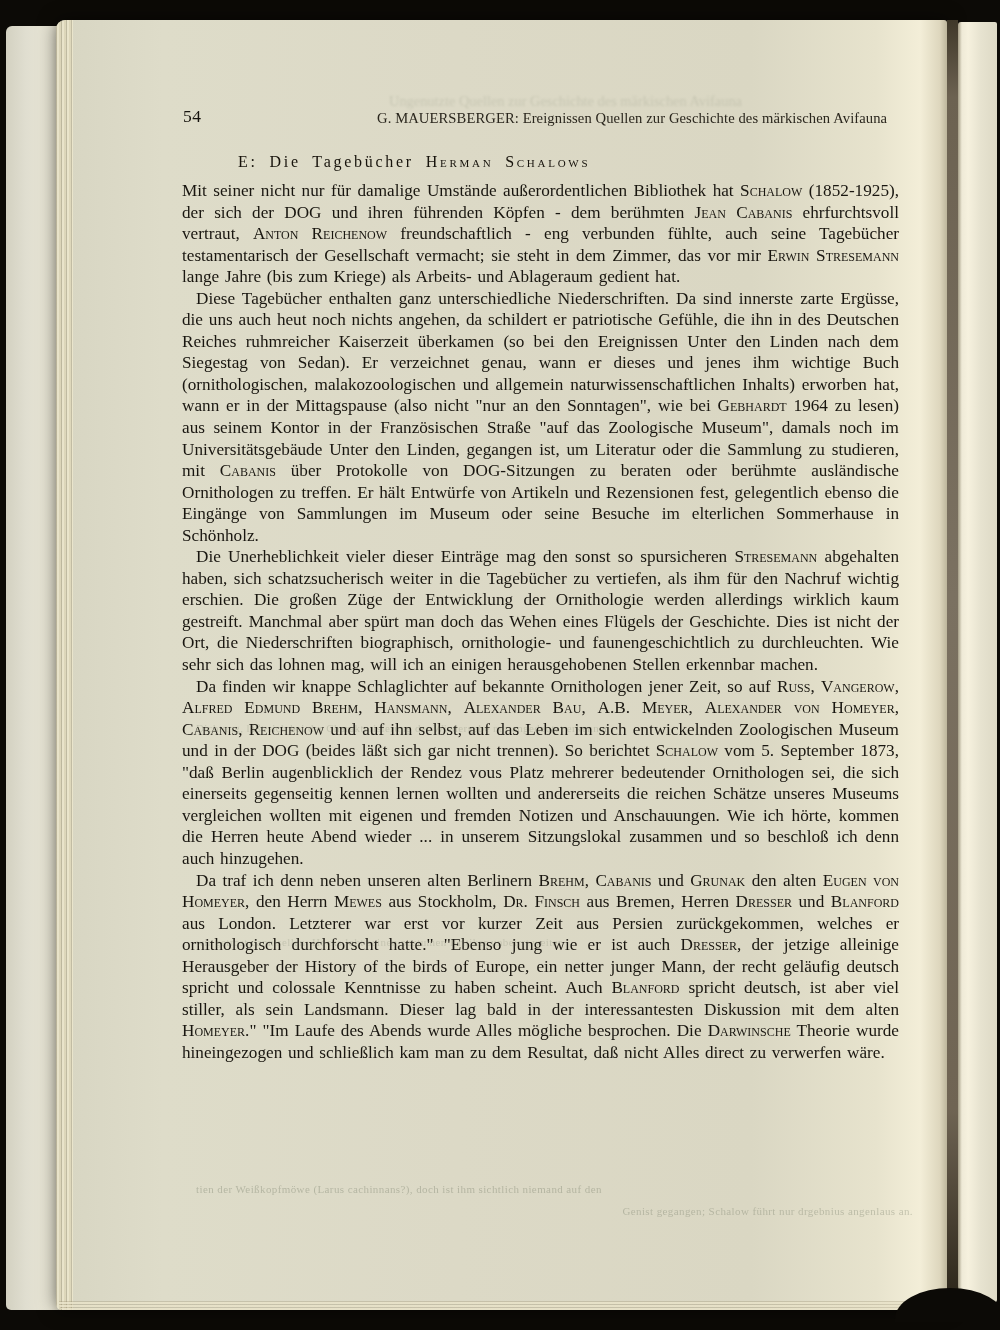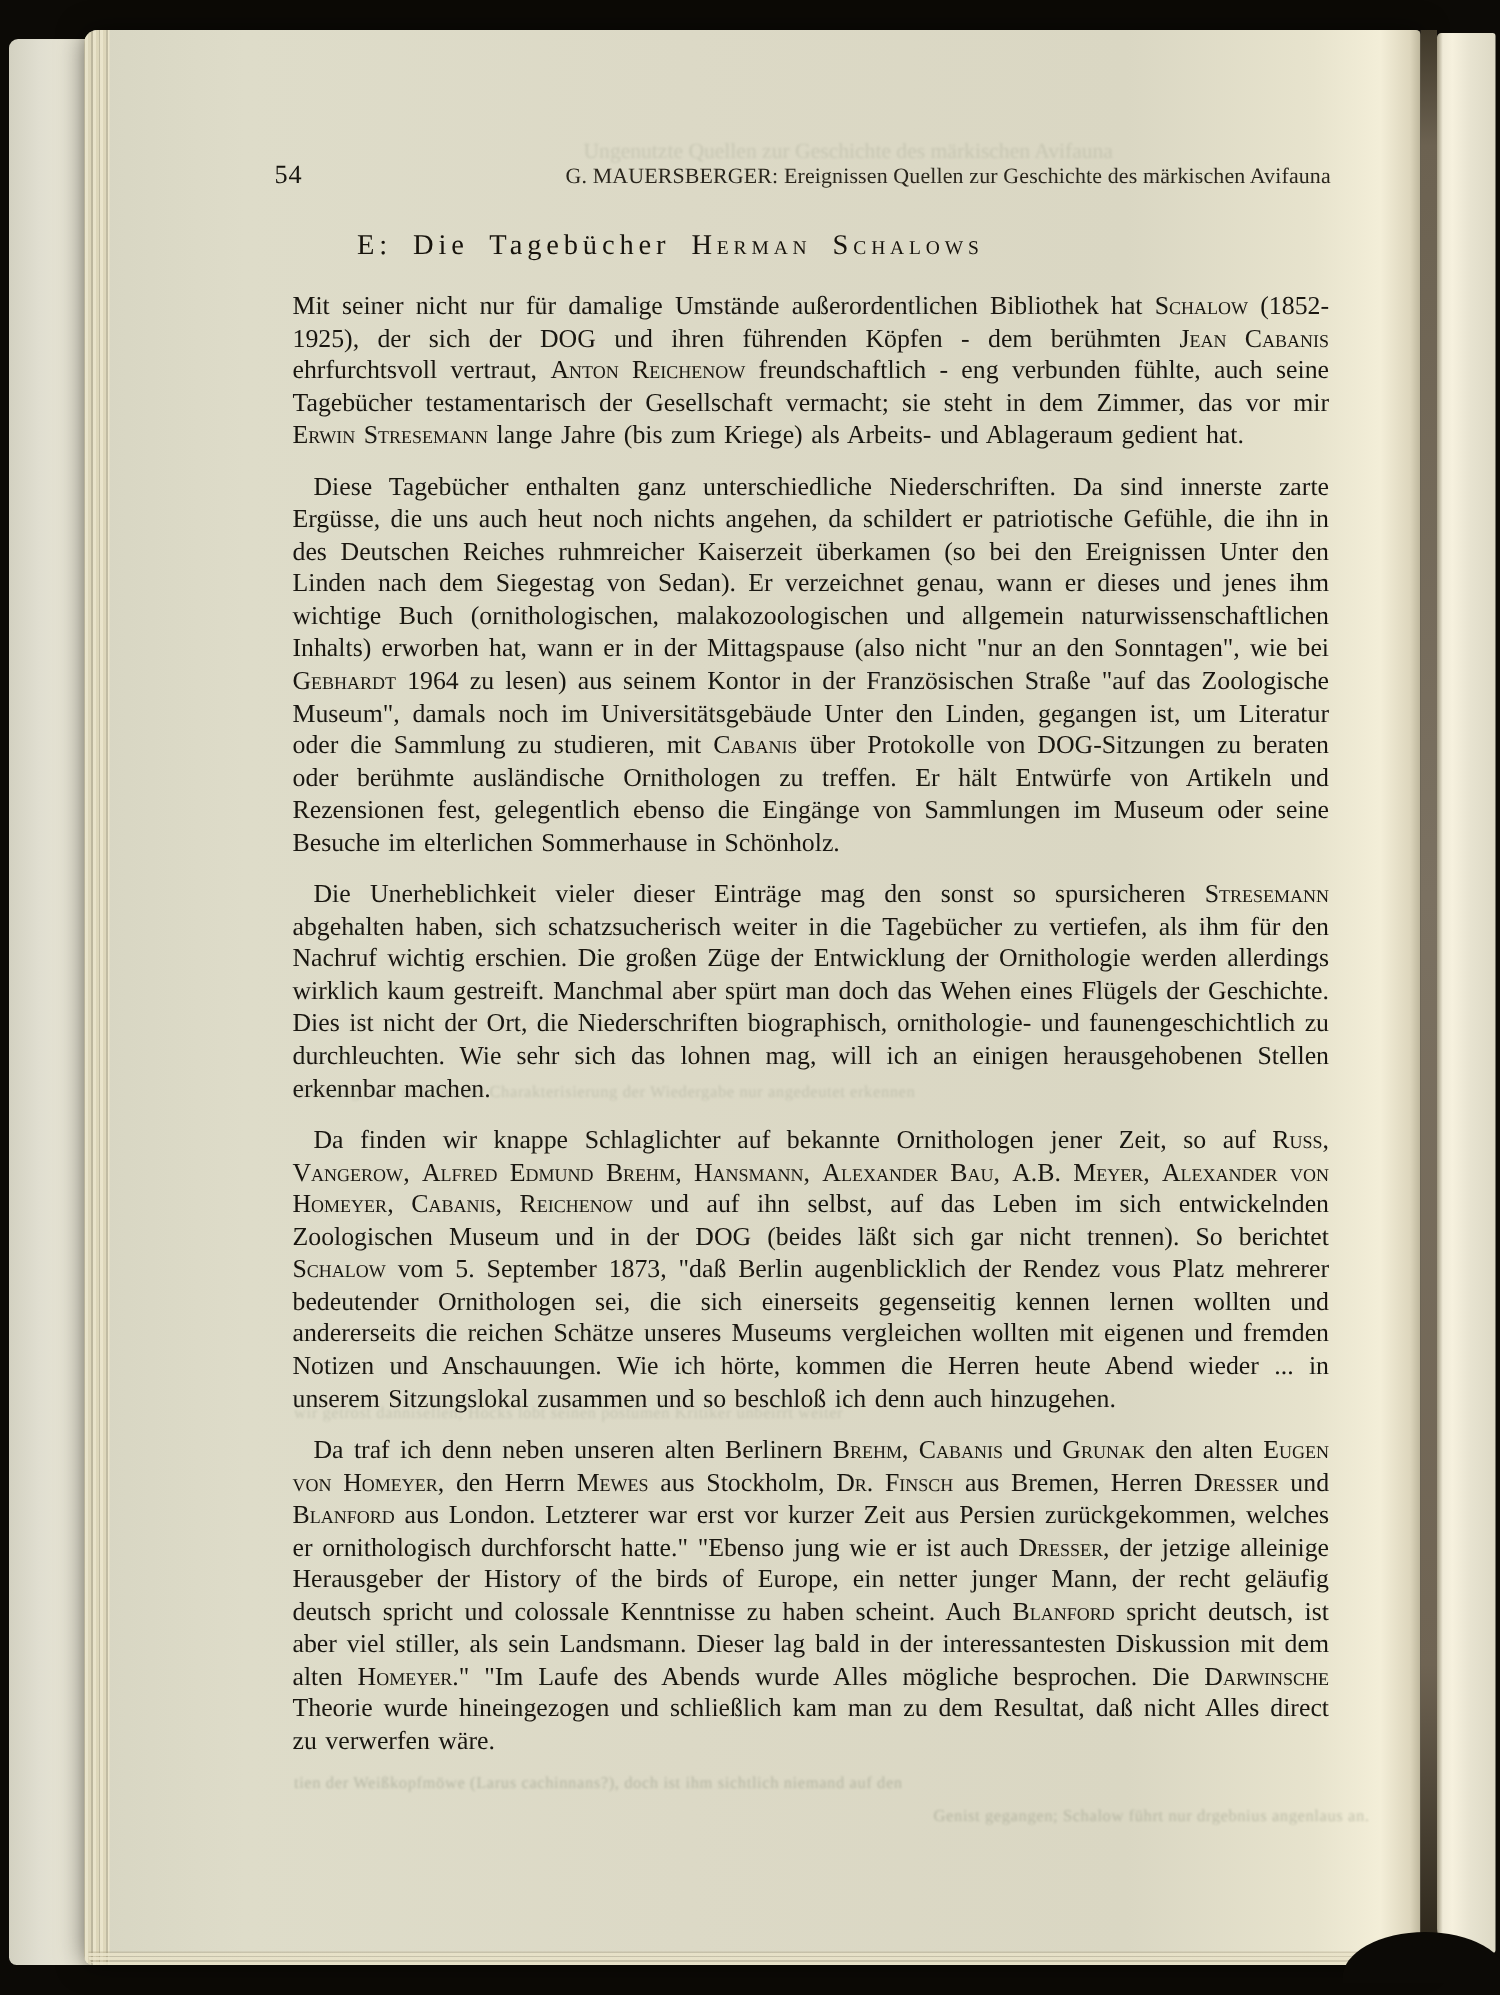--- a/index.html
+++ b/index.html
@@ -62,29 +62,29 @@
   .running-header{
     position:absolute;left:321px;top:90px;white-space:nowrap;
     font-size:14.6px;color:#2a261d;letter-spacing:.1px;
   }
   .header-ghost{
     position:absolute;left:333px;top:73px;white-space:nowrap;
     font-size:14.4px;color:#767d68;opacity:.20;filter:blur(.8px);
   }
   .heading{
     position:absolute;left:182px;top:133px;white-space:nowrap;
-    font-size:19px;color:#17130c;letter-spacing:.17em;word-spacing:.32em;
+    font-size:16px;color:#17130c;letter-spacing:.17em;word-spacing:.32em;
   }
   .heading .sc,.article .sc{font-variant:small-caps;}
   .article{
     position:absolute;left:126px;top:160px;width:717px;
     font-size:17.2px;line-height:21.55px;color:#191610;
     text-align:justify;word-spacing:.08em;
   }
-  .article p{margin:13px;padding:0;text-indent:14px;}
+  .article p{margin:0;padding:0;text-indent:14px;}
   .article p:first-child{text-indent:0;}
 
   
   .ghost{
     position:absolute;left:140px;width:717px;white-space:nowrap;overflow:hidden;
     font-size:11px;color:#68705c;opacity:.30;filter:blur(.7px);
     letter-spacing:.4px;
   }
   .ghost-mid-1{top:702px;opacity:.22;}
   .ghost-mid-2{top:916px;opacity:.20;}

